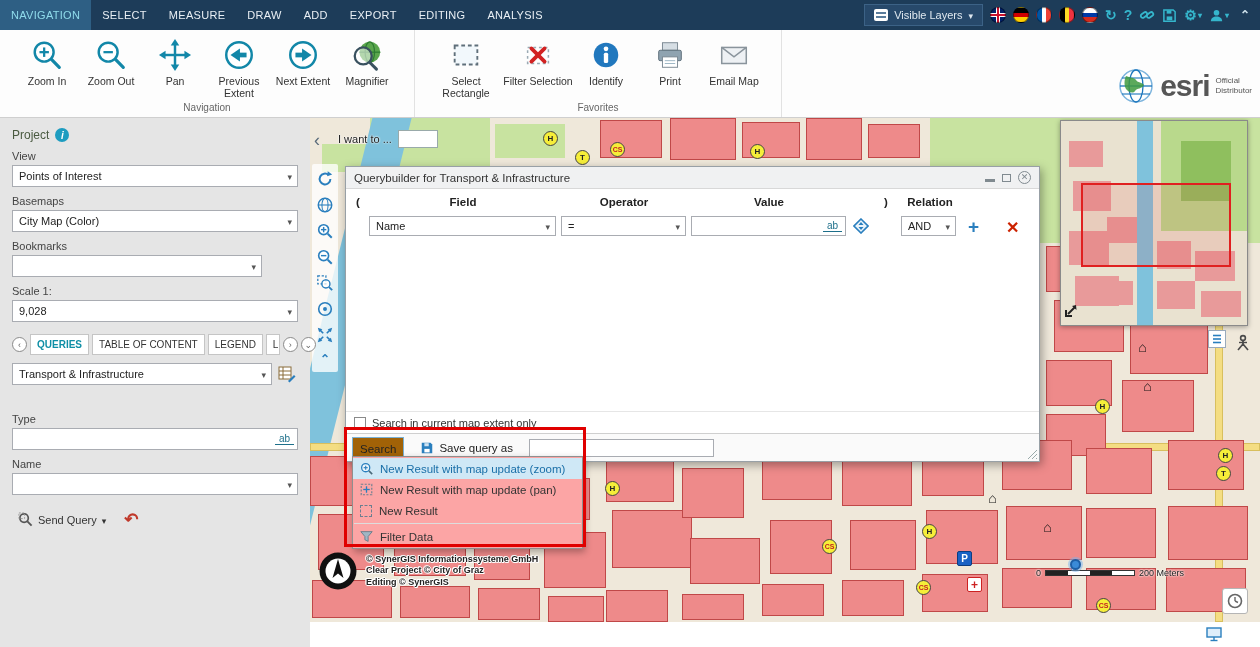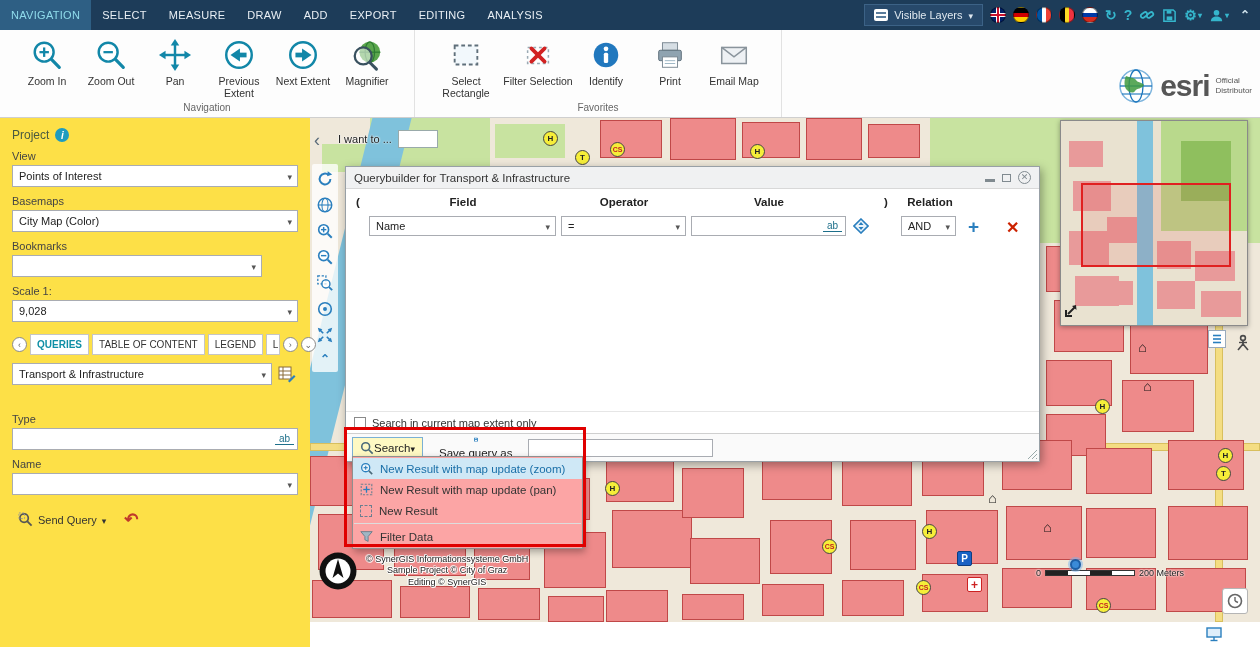--- a/index.html
+++ b/index.html
@@ -41,21 +41,21 @@
   .rbtn.wide { width:72px; }
   .ric { height:40px; display:flex; align-items:center; justify-content:center; }
   .logos { position:absolute; right:8px; top:38px; display:flex; align-items:center; gap:26px; }
   .syn-logo { font-size:27px; font-weight:bold; color:#949494; letter-spacing:.5px; display:flex; align-items:flex-start; }
   .syn-bolt { width:16px; height:18px; margin-left:3px; background:linear-gradient(115deg, transparent 15%, #ffcc00 15% 45%, transparent 45% 55%, #ffcc00 55% 85%, transparent 85%); transform:skewX(-18deg); }
   .esri-logo { display:flex; align-items:center; gap:6px; }
   .esri-text { font-size:30px; font-weight:bold; color:#565656; letter-spacing:-1px; }
   .esri-tag { font-size:8px; color:#555; line-height:1.2; }
 
   
-  .panel { position:absolute; left:0; top:118px; width:310px; bottom:0; background:#fde047; padding:10px 12px 0; font-size:11px; color:#444; z-index:50; }
+  .panel { position:absolute; left:0; top:118px; width:310px; bottom:0; background:#e5e5e5; padding:10px 12px 0; font-size:11px; color:#444; z-index:50; }
   .plabel { margin:8px 0 3px; color:#444; }
   .project-row { display:flex; align-items:center; gap:6px; font-size:12px; color:#4a5a40; }
   .info-ic { width:14px; height:14px; border-radius:50%; background:#1d9cc0; color:#fff; font-size:10px; font-weight:bold; font-style:italic; display:flex; align-items:center; justify-content:center; }
   .sel { position:relative; height:22px; border:1px solid #a9acb2; background:#fff; display:flex; align-items:center; padding:0 22px 0 6px; color:#222; cursor:pointer; }
   .sel .caret { position:absolute; right:5px; top:4px; color:#555; }
   .inp { position:relative; height:22px; border:1px solid #a9acb2; background:#fff; display:flex; align-items:center; }
   .inp input { border:none; outline:none; flex:1; height:100%; padding:0 4px; font-size:11px; font-family:inherit; min-width:0; }
   .ab-ic { flex:0 0 auto; padding:0 4px; font-size:10px; color:#1d6f8a; border-bottom:1px solid #1d6f8a; margin-right:3px; line-height:1; }
   .ptabs { display:flex; align-items:center; gap:3px; margin:12px 0 8px; }
   .cbtn { width:15px; height:15px; border:1px solid #8a8a8a; border-radius:50%; color:#666; font-size:9px; display:flex; align-items:center; justify-content:center; flex:0 0 auto; cursor:pointer; background:#fff; }
@@ -102,22 +102,22 @@
   .qb-row { position:relative; height:26px; margin-top:4px; }
   .qb-row .sel, .qb-row .inp { position:absolute; height:20px; font-size:11px; }
   .qb-row .sel .caret { top:3px; }
   .plus-btn { position:absolute; left:622px; top:0px; color:#2a7fbe; font-size:19px; font-weight:bold; cursor:pointer; }
   .x-btn { position:absolute; left:660px; top:2px; color:#cc2200; font-size:16px; font-weight:bold; cursor:pointer; }
   .diamond { position:absolute; left:507px; top:2px; }
   .qb-spacer { flex:1; }
   .qb-extent { height:22px; border-top:1px solid #e6e6e6; display:flex; align-items:center; gap:6px; padding:0 8px; font-size:11px; color:#333; }
   .cb { width:12px; height:12px; border:1px solid #8a8a8a; background:#fff; flex:0 0 auto; cursor:pointer; }
   .qb-bottom { height:28px; border-top:1px solid #cfcfcf; background:#fafafa; display:flex; align-items:center; gap:10px; padding:0 6px; position:relative; }
-  .search-btn { display:flex; align-items:center; height:22px; padding:0 7px; background:#fef9c3; border:1px solid #7ab0d4; font-size:11.5px; color:#222; cursor:pointer; }
-  .saveas-btn { display:flex; align-items:center; gap:5px; height:22px; padding:0 6px; font-size:11.5px; color:#222; cursor:pointer;flex-direction:column; }
+  .search-btn { display:flex; align-items:center; gap:5px; height:22px; padding:0 7px; background:#a16207; border:1px solid #7ab0d4; font-size:11.5px; color:#222; cursor:pointer;flex-direction:column; }
+  .saveas-btn { display:flex; align-items:center; gap:5px; height:22px; padding:0 6px; font-size:11.5px; color:#222; cursor:pointer; }
   .qname { width:185px; height:18px; border:1px solid #a9acb2; font-size:11px; padding:0 4px; font-family:inherit; }
   .resize-corner { position:absolute; right:2px; bottom:2px; width:10px; height:10px;
      background:linear-gradient(135deg, transparent 50%, #9aa 50% 55%, transparent 55% 70%, #9aa 70% 75%, transparent 75% 90%, #9aa 90% 95%, transparent 95%); cursor:nwse-resize; }
 
   
   .search-menu { position:absolute; left:42px; top:338px; width:231px; background:#fca5a5; border:1px solid #8f8f8f; box-shadow:2px 3px 7px rgba(0,0,0,.3); font-size:11.5px; z-index:35; padding:1px 0; }
   .smi { height:21px; display:flex; align-items:center; gap:7px; padding:0 7px; color:#333; cursor:pointer; white-space:nowrap; }
   .smi.selected { background:#cfe8f6; color:#1a6fa8; }
   .sm-sep { border-top:1px solid #ddd; margin:2px 1px; }
   .dash-sq { width:12px; height:12px; border:1.4px dashed #6b7f90; flex:0 0 auto; }
@@ -125,22 +125,22 @@
 
   
   .overview { position:absolute; left:750px; top:2px; width:188px; height:206px; background:#e9e2d0; border:1px solid #8a8a8a; box-shadow:0 1px 5px rgba(0,0,0,.35); z-index:25; overflow:hidden; }
   .ov-extent { position:absolute; left:20px; top:62px; width:150px; height:84px; border:2px solid #e02020; background:rgba(230,70,70,.14); z-index:3; }
   .ov-resize { position:absolute; left:3px; bottom:3px; z-index:4; cursor:nesw-resize; }
   .ov-side { position:absolute; left:898px; top:212px; width:18px; height:18px; background:#fff; border:1px solid #9ab; display:flex; align-items:center; justify-content:center; z-index:25; cursor:pointer; }
   .ov-pin { position:absolute; left:925px; top:216px; z-index:25; cursor:pointer; }
 
   
   .attrib { position:absolute; left:8px; top:433px; display:flex; align-items:center; gap:8px; z-index:18; }
-  .attrib-text { font-size:9px; font-weight:normal; color:#222; line-height:1.25;
-     text-shadow:-1px 0 #fff, 1px 0 #fff, 0 -1px #fff, 0 1px #fff, 1px 1px #fff, -1px -1px #fff;text-align:center; }
+  .attrib-text { font-size:9px; font-weight:bold; color:#222; line-height:1.25;
+     text-shadow:-1px 0 #fff, 1px 0 #fff, 0 -1px #fff, 0 1px #fff, 1px 1px #fff, -1px -1px #fff; }
   .scalebar { position:absolute; left:726px; top:450px; z-index:18; font-size:9px; color:#222; }
   .sb-row { display:flex; align-items:center; gap:4px; text-shadow:0 0 2px #fff, 0 0 2px #fff; }
   .sb-segs { display:flex; border:1px solid #333; height:6px; }
   .sb-segs i { width:22px; height:100%; display:block; }
   .sb-segs i:nth-child(odd) { background:#222; } .sb-segs i:nth-child(even) { background:#fff; }
   .gps-dot { position:absolute; left:34px; top:-9px; width:11px; height:11px; border-radius:50%; background:#3a8bd8; border:2px solid #1d5fa6; box-shadow:0 0 0 2px rgba(120,180,240,.5); }
   .clock-btn { position:absolute; left:912px; top:470px; width:26px; height:26px; background:#fff; border:1px solid #b5b5b5; border-radius:3px; display:flex; align-items:center; justify-content:center; z-index:26; cursor:pointer; }
 
   .below-map { position:absolute; left:310px; top:622px; right:0; bottom:0; background:#fff; z-index:45; }
   .display-btn { position:absolute; right:38px; top:5px; cursor:pointer; }
@@ -738,21 +738,21 @@
   </span>
 
   <div class="attrib">
     <svg width="40" height="40" viewBox="0 0 40 40">
         <circle cx="20" cy="20" r="18.5" fill="#101010"></circle>
         <circle cx="20" cy="20" r="12.5" fill="#fff"></circle>
         <polygon points="20,8 25.5,27 20,22.5 14.5,27" fill="#101010"></polygon>
       </svg>
     <div class="attrib-text">
       <div>© SynerGIS Informationssysteme GmbH</div>
-      <div>Sample Project © City of Graz</div>
+      <div>Clear Project © City of Graz</div>
       <div>Editing © SynerGIS</div>
     </div>
   </div>
 
   <div class="scalebar">
     <span class="gps-dot"></span>
     <div class="sb-row">
       <span>0</span>
       <span class="sb-segs">
           <i></i>

